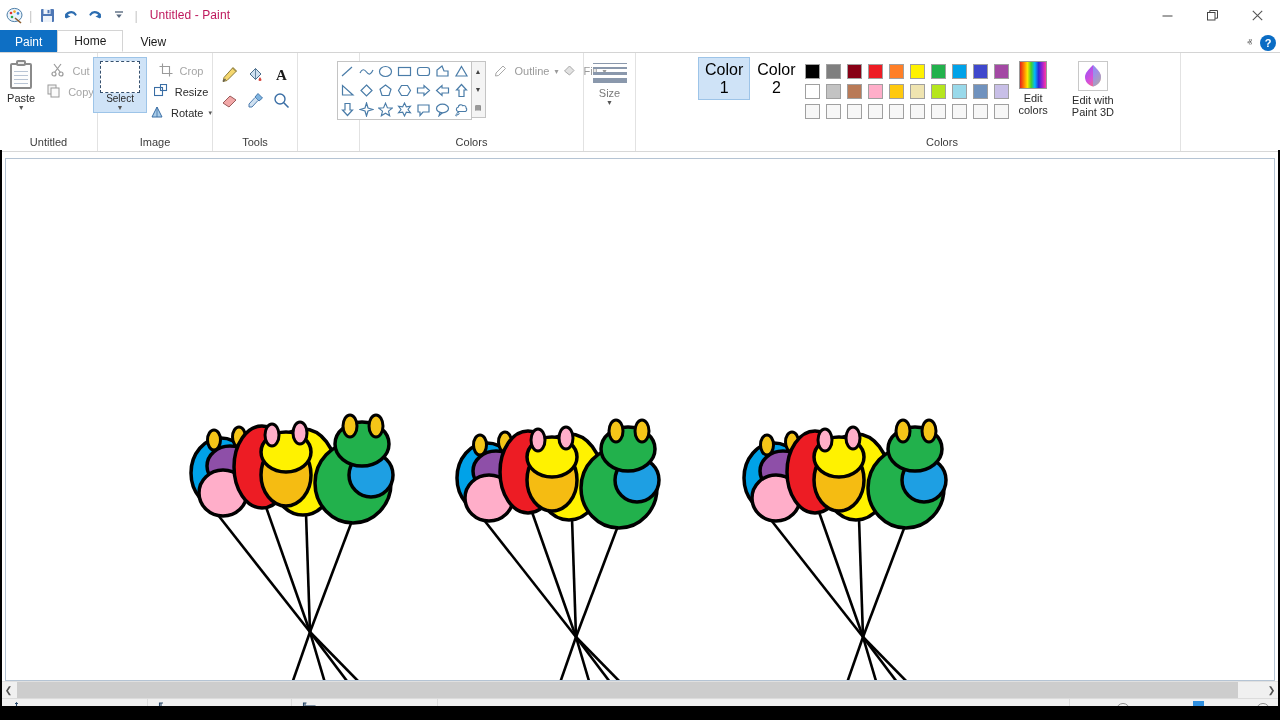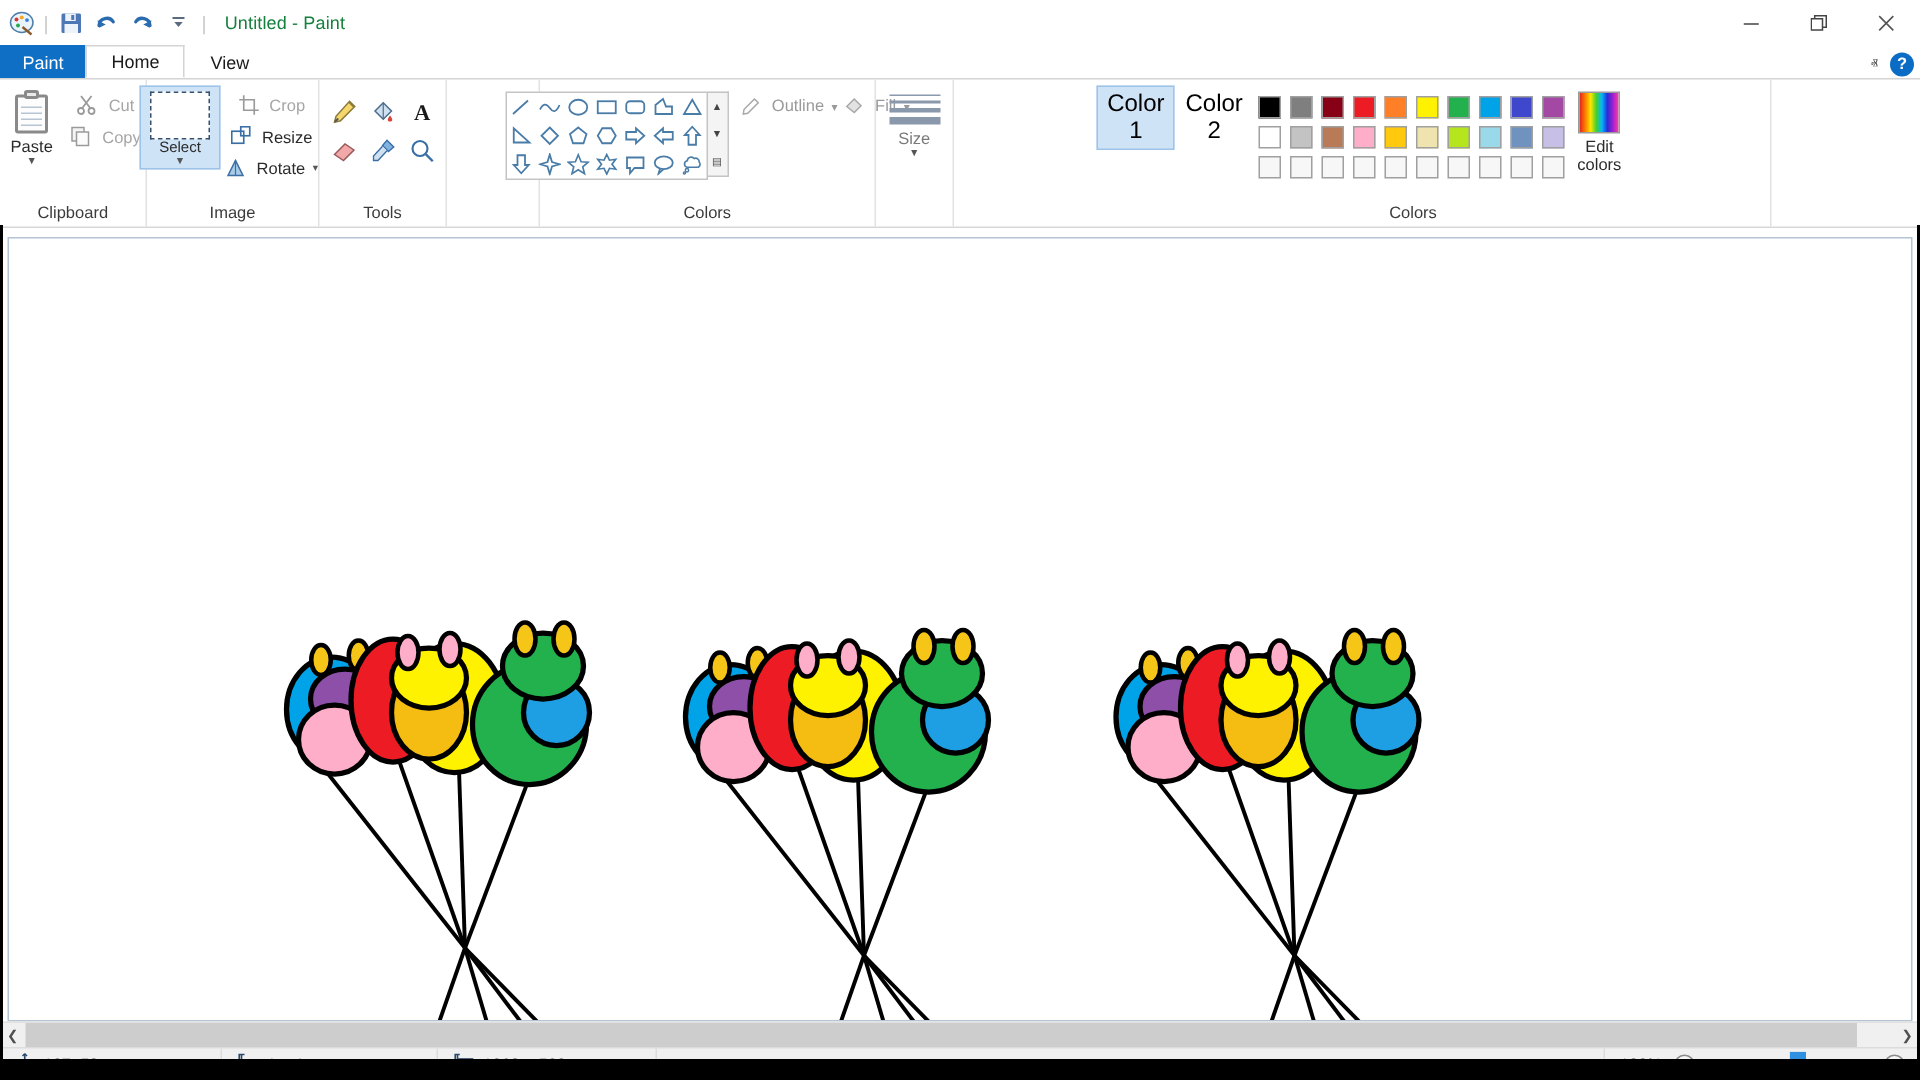--- a/index.html
+++ b/index.html
@@ -39,21 +39,21 @@
     width: 22px; height: 22px;
     display: flex; align-items: center; justify-content: center;
   }
   .qat-sep {
     color: #c8c8c8;
     font-size: 13px;
     padding: 0 2px;
   }
   .title-text {
     font-size: 12px;
-    color: #15803d;
+    color: #be185d;
     margin-left: 8px;
     letter-spacing: 0.1px;
   }
   .win-controls {
     position: absolute;
     right: 0; top: 0;
     display: flex;
     height: 30px;
   }
   .win-btn {
@@ -451,21 +451,21 @@
             <span class="ico16">
               <svg width="14" height="14" viewBox="0 0 14 14">
                 <rect x="1" y="1" width="8" height="9" fill="#f4f4f4" stroke="#9a9a9a" stroke-width="1"></rect>
                 <rect x="4" y="4" width="8" height="9" fill="#fbfbfb" stroke="#9a9a9a" stroke-width="1"></rect>
               </svg>
             </span>
             <span>Copy</span>
           </div>
         </div>
       </div>
-      <div class="rgroup-label">Clipboard</div>
+      <div class="rgroup-label">Untitled</div>
     </div>
 
     <div class="rgroup" style="width:115px">
       <div class="rgroup-body">
         <div class="selbtn">
           <div class="ico-select"></div>
           <span class="lbl" style="font-size:10px;color:#2b2b2b">Select</span>
           <span class="caret">▼</span>
         </div>
         <div class="smallcol">
@@ -817,20 +817,37 @@
               <div class="pal-sw" style="background:#f7f7f7"></div>
             </div>
         </div>
 
         <div class="editcolors">
           <div class="ec-tile"></div>
           <div class="ribbon-lbl2" style="margin-top:3px">Edit</div>
           <div class="ribbon-lbl2">colors</div>
         </div>
 
+        <div class="editcolors" style="padding-left:18px">
+          <div class="p3d-tile">
+            <svg width="22" height="24" viewBox="0 0 22 24">
+              <defs>
+                <linearGradient id="p3dg" x1="0" y1="0" x2="1" y2="1">
+                  <stop offset="0%" stop-color="#8c52ff"></stop>
+                  <stop offset="50%" stop-color="#d84fd8"></stop>
+                  <stop offset="100%" stop-color="#ff8a3d"></stop>
+                </linearGradient>
+              </defs>
+              <path d="M11 1 C16 6, 19 9, 19 13 C19 18, 15.5 21.5, 11 22.5 C6.5 21.5, 3 18, 3 13 C3 9, 6 6, 11 1 Z" fill="url(#p3dg)"></path>
+              <path d="M11 1 C16 6, 19 9, 19 13 C19 18, 15.5 21.5, 11 22.5 Z" fill="#6fc3f5" opacity="0.55"></path>
+            </svg>
+          </div>
+          <div class="ribbon-lbl2" style="margin-top:3px">Edit with</div>
+          <div class="ribbon-lbl2">Paint 3D</div>
+        </div>
       </div>
       <div class="rgroup-label" style="width:420px;position:absolute;left:96px;bottom:0">Colors</div>
     </div>
   </div>
 
   <div class="workarea">
     <div class="canvas-outer">
       <div class="paper">
         <svg width="1268" height="521" viewBox="0 0 1268 521">
           <defs>

